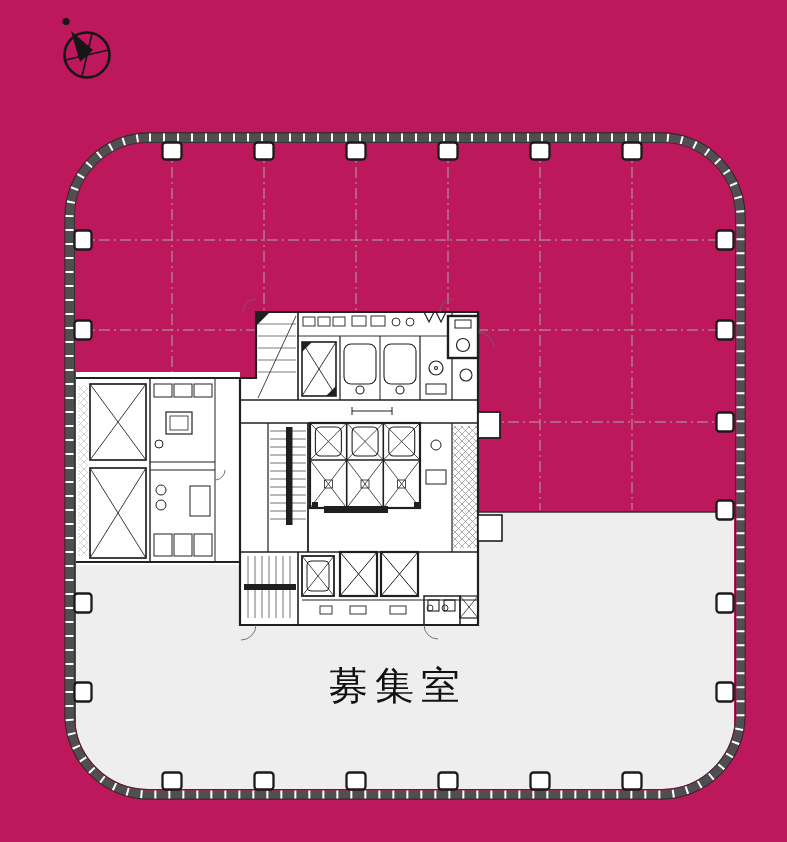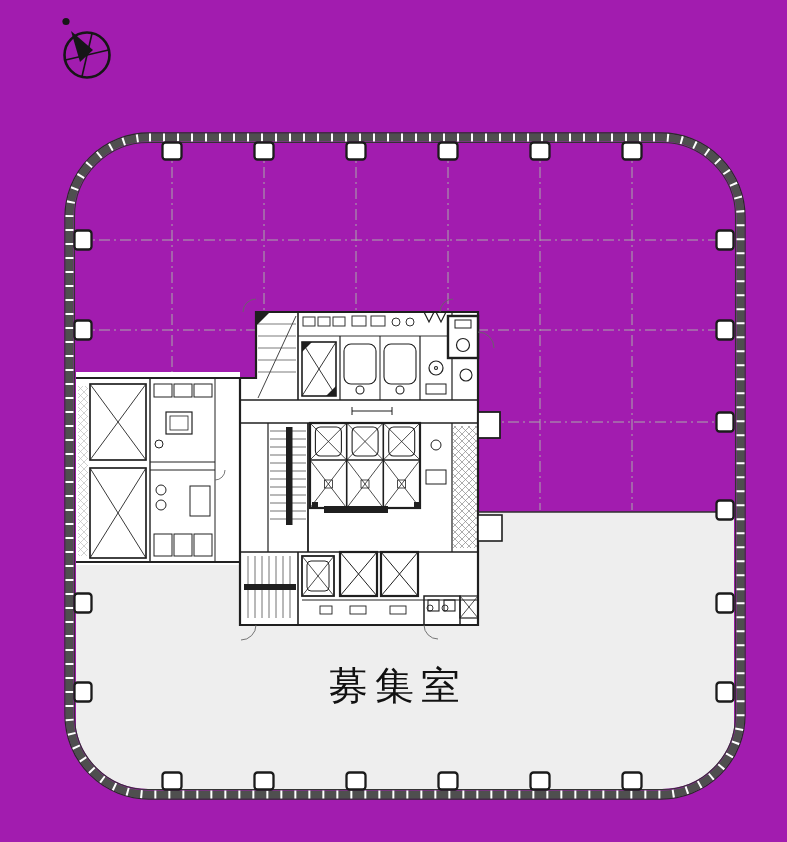--- a/index.html
+++ b/index.html
@@ -5,21 +5,21 @@
   html, body {
     margin: 0;
     padding: 0;
     background: #ffffff;
     font-family: "DejaVu Sans", sans-serif;
   }
   .stage {
     position: relative;
     width: 787px;
     height: 842px;
-    background: #a21caf;
+    background: #be185d;
     overflow: hidden;
   }
   svg { display: block; }
   text.room-label {
     font-family: "DejaVu Sans", sans-serif;
     font-size: 39px;
     letter-spacing: 7px;
     font-weight: 500;
   }
 </style>

